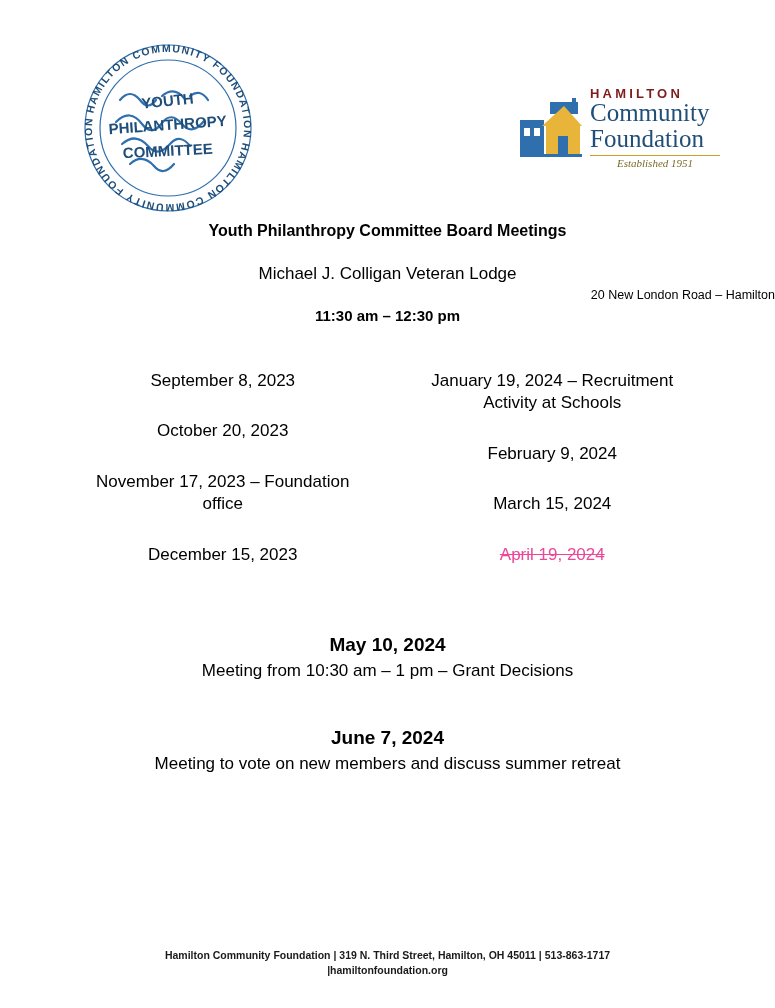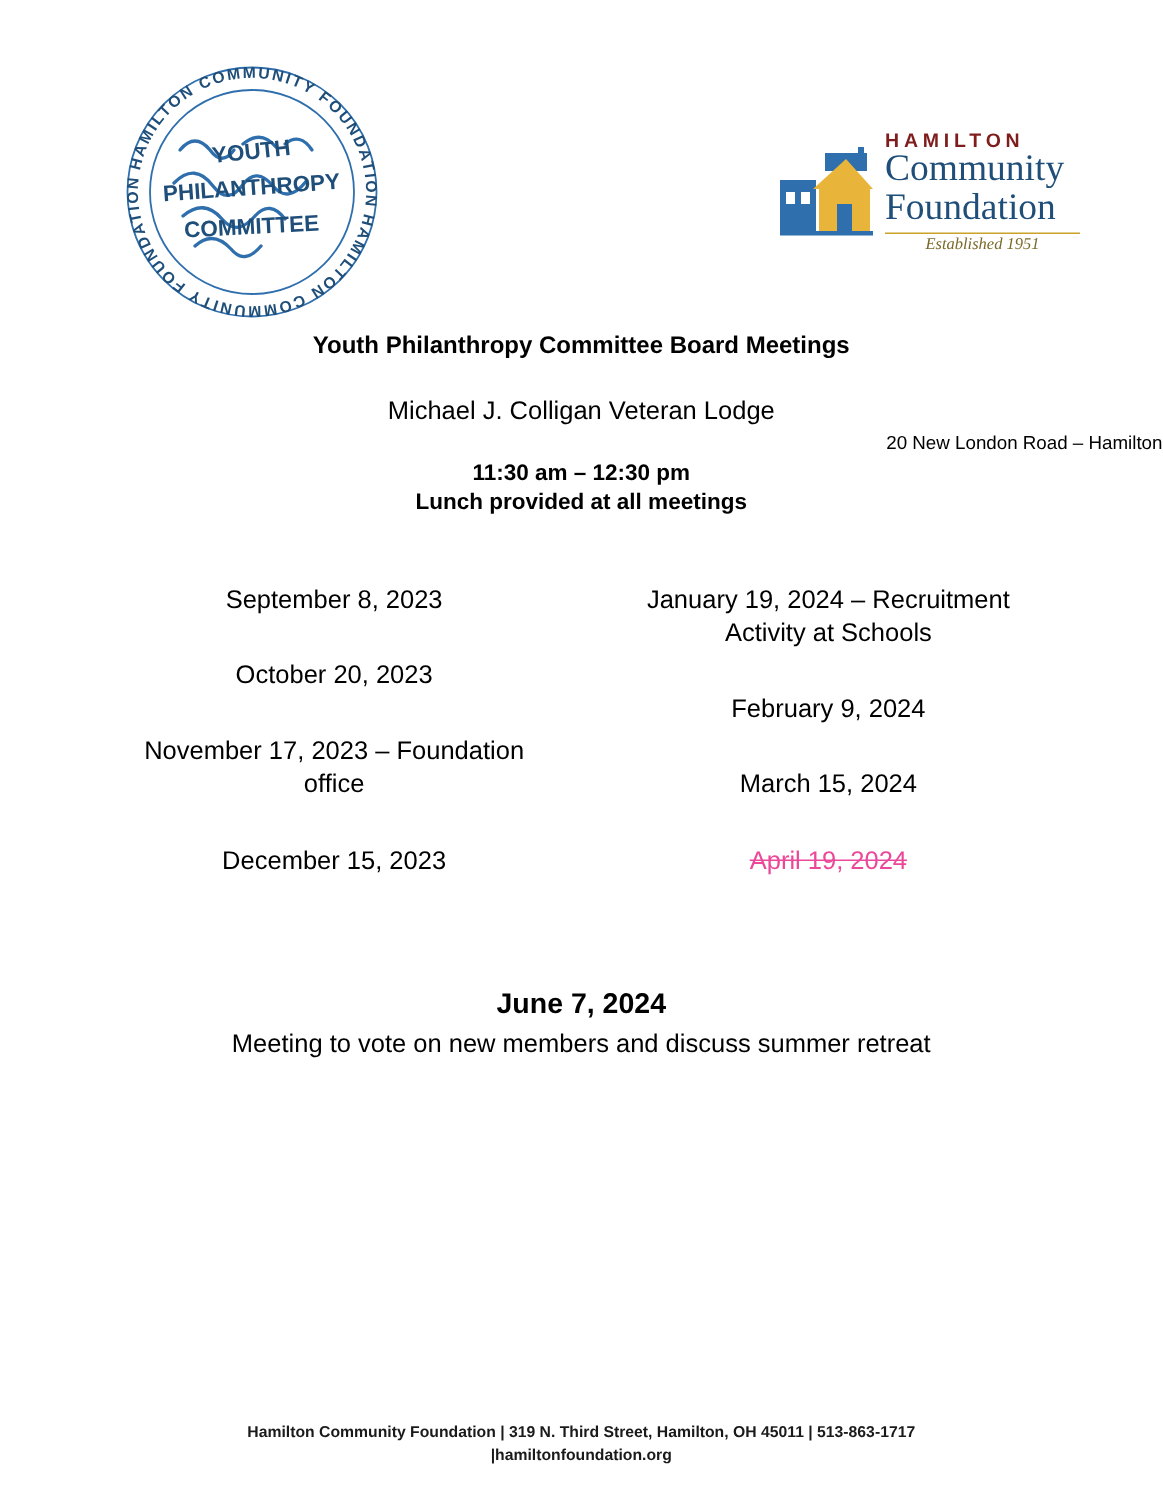--- a/index.html
+++ b/index.html
@@ -226,37 +226,40 @@
         <div class="hcf-rule"></div>
         <div class="hcf-est">Established 1951</div>
       </div>
     </div>
   </div>
 
   <div class="doc-title">Youth Philanthropy Committee Board Meetings</div>
   <div class="venue">Michael J. Colligan Veteran Lodge</div>
   <div class="address">20 New London Road – Hamilton</div>
   <div class="time">11:30 am – 12:30 pm</div>
-  <div class="lunch">Lunch provided at all meetings</div>
 
   <div class="columns">
     <div class="col col-left">
       <div class="date-entry">September 8, 2023</div>
       <div class="date-entry">October 20, 2023</div>
       <div class="date-entry">November 17, 2023 – Foundation office</div>
       <div class="date-entry">December 15, 2023</div>
     </div>
     <div class="col col-right">
       <div class="date-entry">January 19, 2024 – Recruitment Activity at Schools</div>
       <div class="date-entry">February 9, 2024</div>
       <div class="date-entry">March 15, 2024</div>
       <div class="date-entry struck">April 19, 2024</div>
     </div>
   </div>
 
+  <div class="special">
+    <div class="special-date">May 10, 2024</div>
+    <div class="special-note">Meeting from 10:30 am – 1 pm – Grant Decisions</div>
+  </div>
 
   <div class="special second">
     <div class="special-date">June 7, 2024</div>
     <div class="special-note">Meeting to vote on new members and discuss summer retreat</div>
   </div>
 
   <div class="footer">
     <div>Hamilton Community Foundation | 319 N. Third Street, Hamilton, OH  45011 | 513-863-1717</div>
     <div>|hamiltonfoundation.org</div>
   </div>

